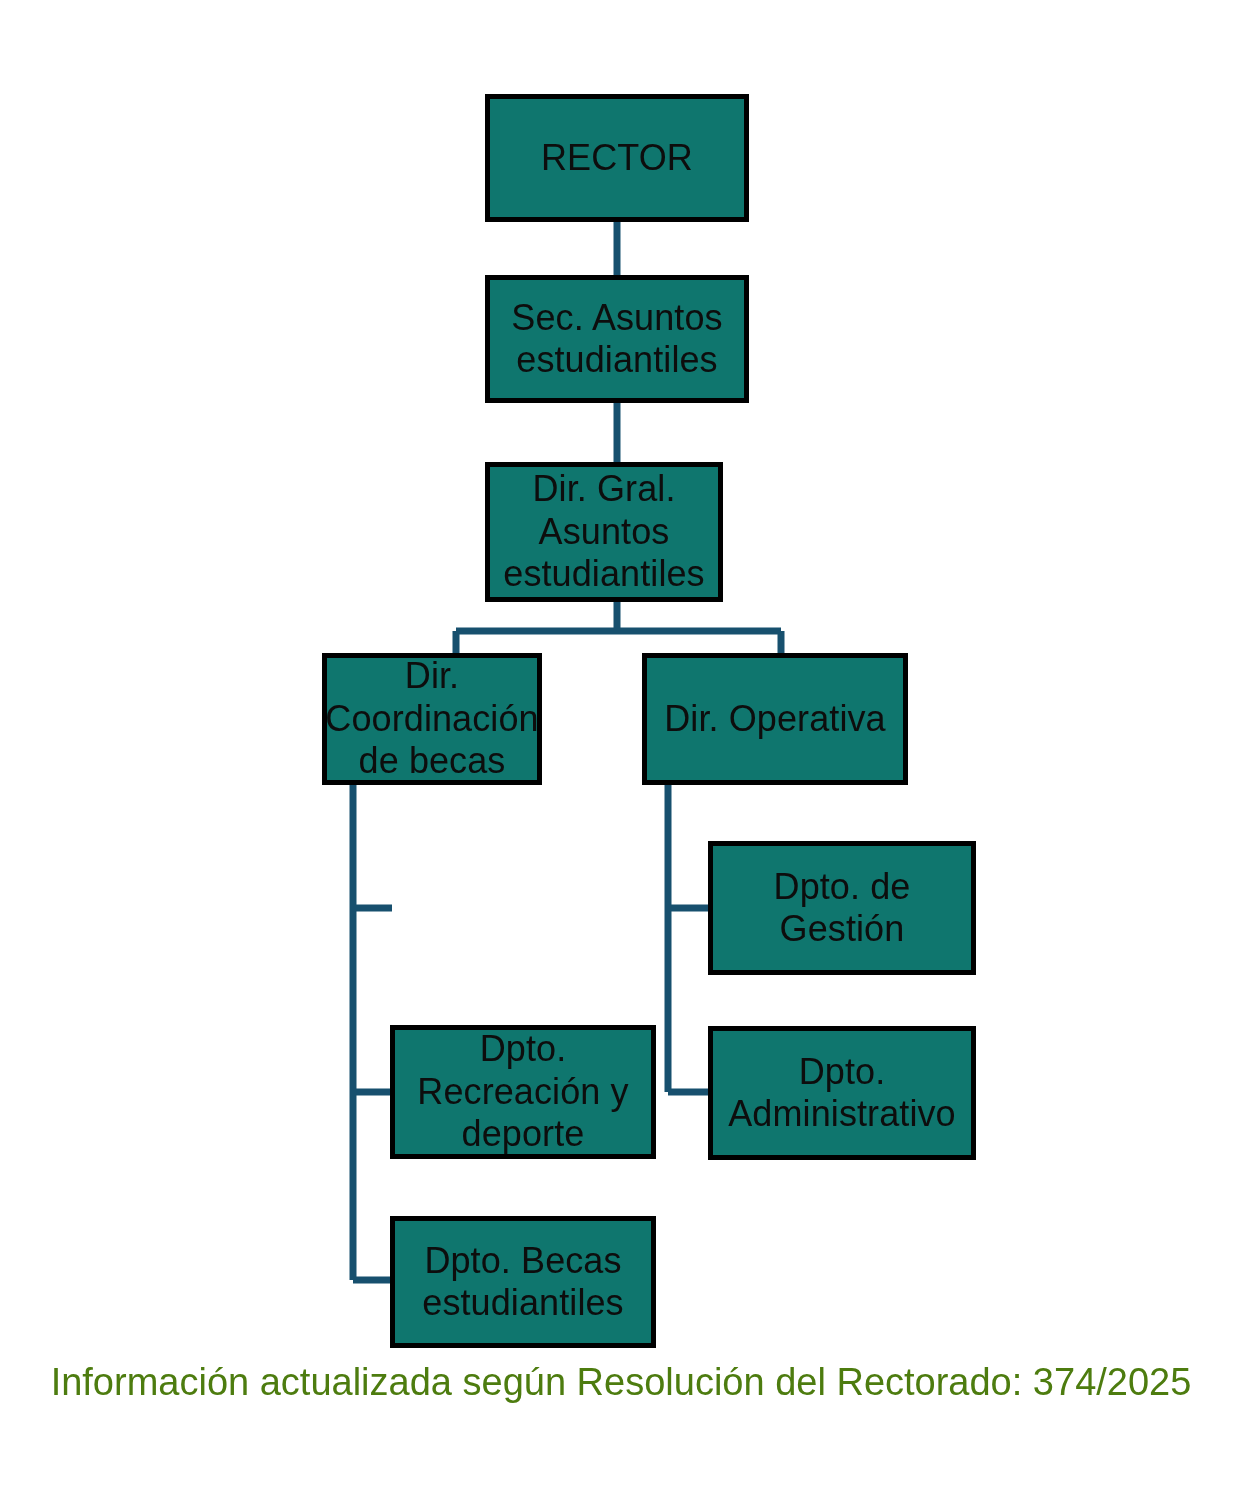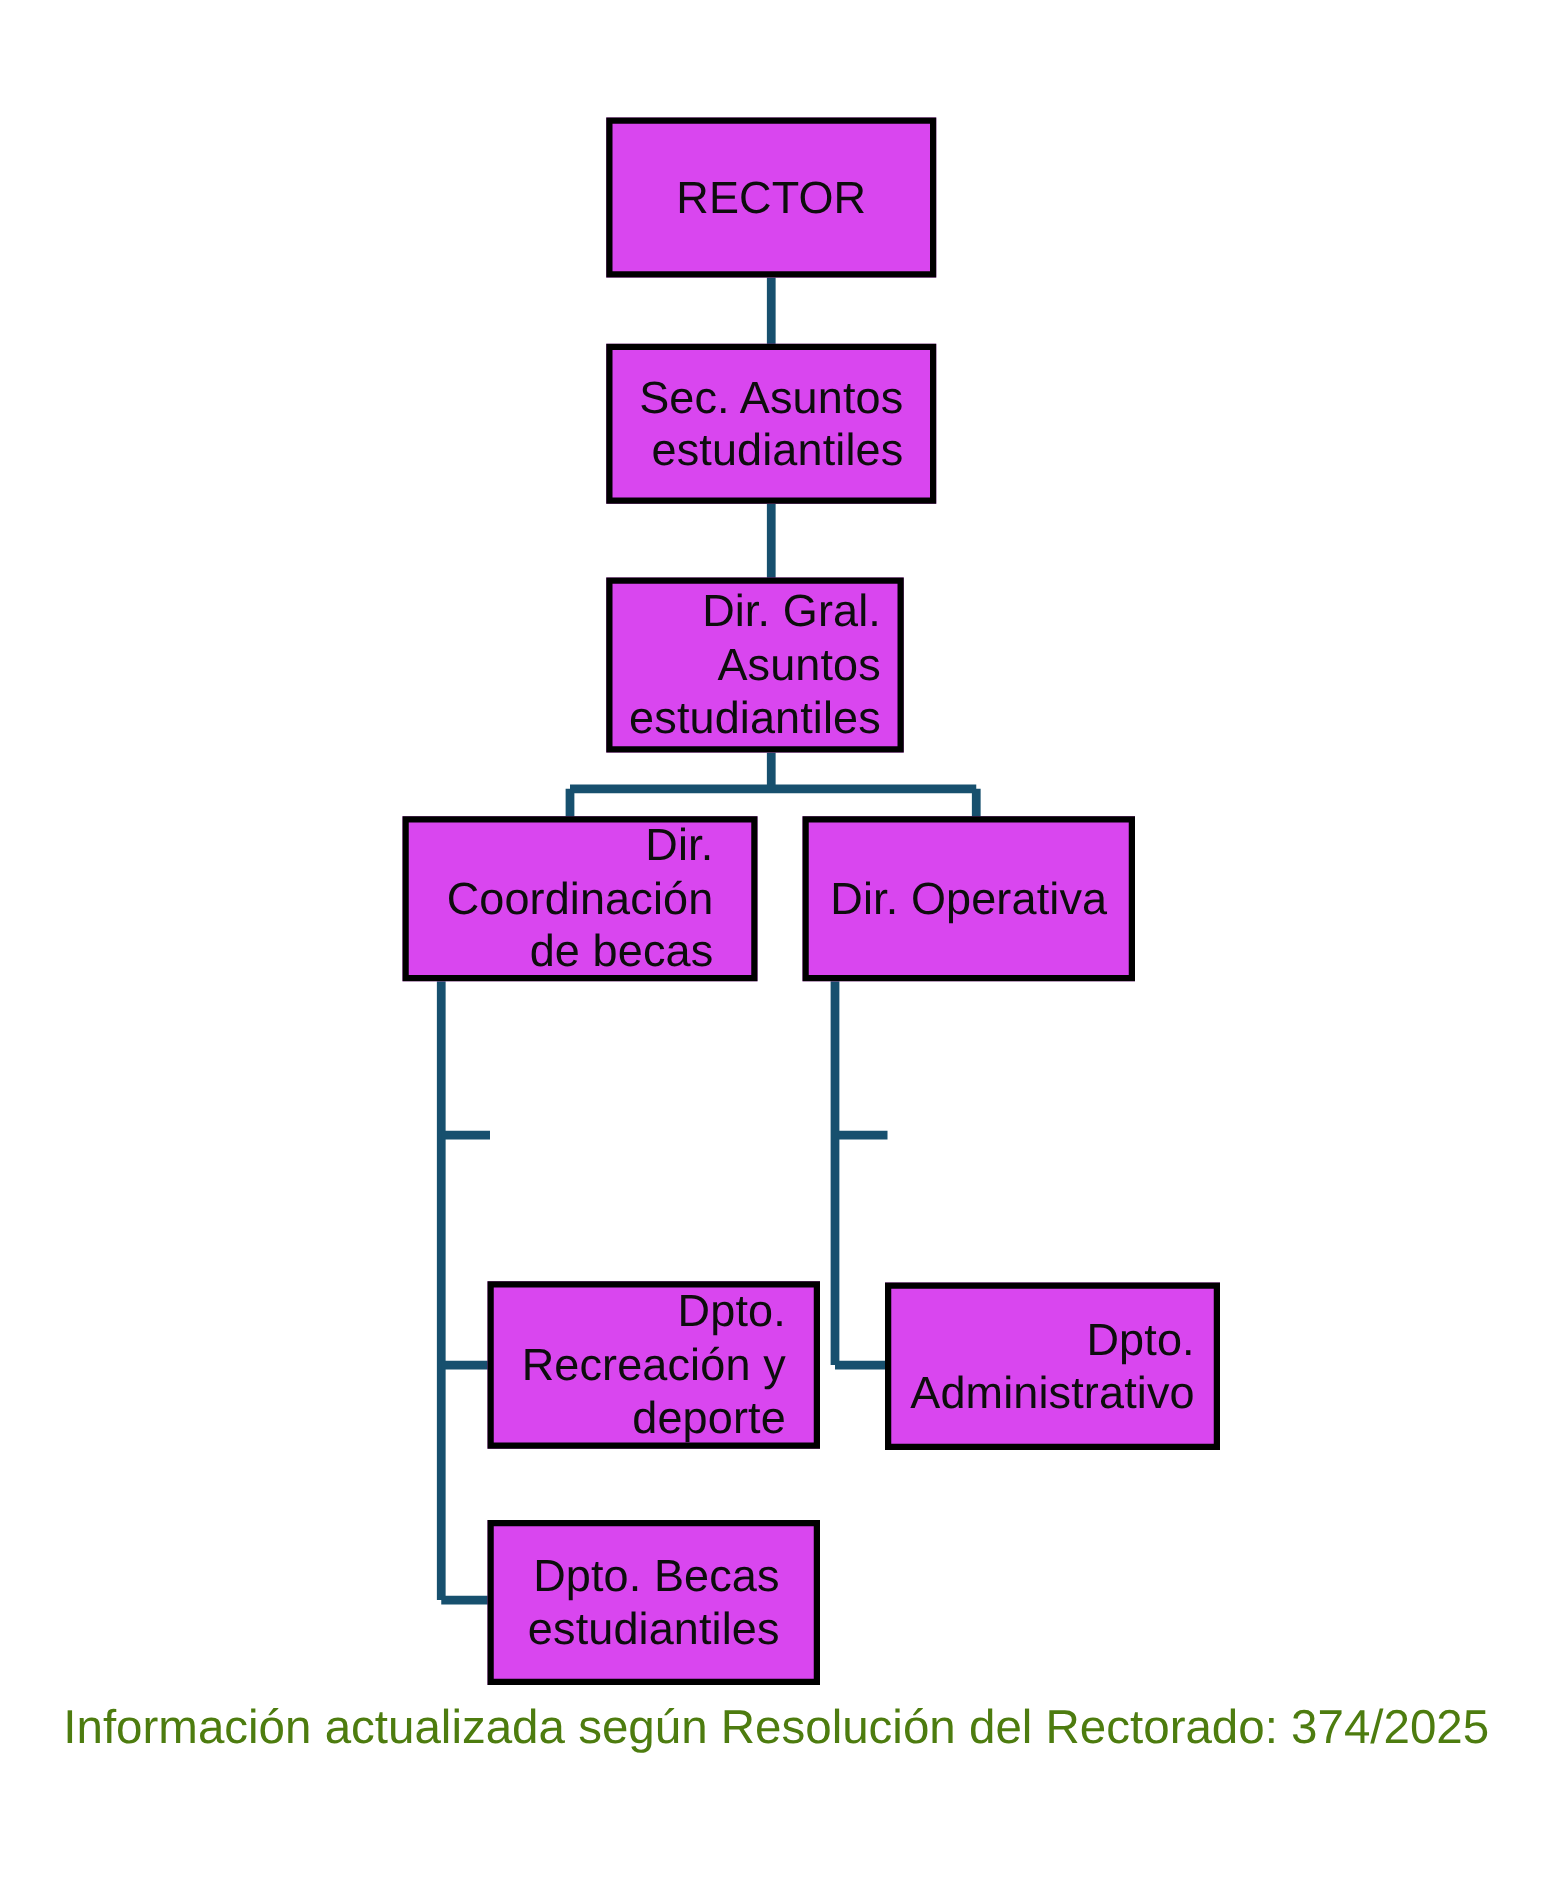--- a/index.html
+++ b/index.html
@@ -32,43 +32,43 @@
     top: 0;
     width: 1242px;
     height: 1504px;
     z-index: 1;
   }
 
   .org-node {
     position: absolute;
     z-index: 2;
     box-sizing: border-box;
-    background: #d946ef;
+    background: #0f766e;
     border: 5px solid #000000;
     display: flex;
     align-items: center;
     justify-content: center;
-    text-align: right;
+    text-align: center;
   }
 
   .org-node .node-label {
     display: block;
     font-size: 36px;
     line-height: 1.18;
     letter-spacing: 0.1px;
     color: #0d0d0d;
     white-space: pre-line;
     padding: 0 6px;
   }
 
   
   #node-rector          { left: 485px; top: 94px;   width: 264px; height: 128px; }
   #node-sec-asuntos     { left: 485px; top: 275px;  width: 264px; height: 128px; }
   #node-dir-gral        { left: 485px; top: 462px;  width: 238px; height: 140px; }
-  #node-dir-coord-becas { left: 322px; top: 653px;  width: 284px; height: 132px; }
+  #node-dir-coord-becas { left: 322px; top: 653px;  width: 220px; height: 132px; }
   #node-dir-operativa   { left: 642px; top: 653px;  width: 266px; height: 132px; }
   #node-dpto-operativo  { left: 390px; top: 842px;  width: 266px; height: 132px; }
   #node-dpto-gestion    { left: 708px; top: 841px;  width: 268px; height: 134px; }
   #node-dpto-recreacion { left: 390px; top: 1025px; width: 266px; height: 134px; }
   #node-dpto-admin      { left: 708px; top: 1026px; width: 268px; height: 134px; }
   #node-dpto-becas      { left: 390px; top: 1216px; width: 266px; height: 132px; }
 
   #footer-note {
     position: absolute;
     z-index: 2;
@@ -125,20 +125,24 @@
     <span class="node-label">Dir.
 Coordinación
 de becas</span>
   </div>
 
   <div class="org-node" id="node-dir-operativa">
     <span class="node-label">Dir. Operativa</span>
   </div>
 
 
+  <div class="org-node" id="node-dpto-gestion">
+    <span class="node-label">Dpto. de
+Gestión</span>
+  </div>
 
   <div class="org-node" id="node-dpto-recreacion">
     <span class="node-label">Dpto.
 Recreación y
 deporte</span>
   </div>
 
   <div class="org-node" id="node-dpto-admin">
     <span class="node-label">Dpto.
 Administrativo</span>

